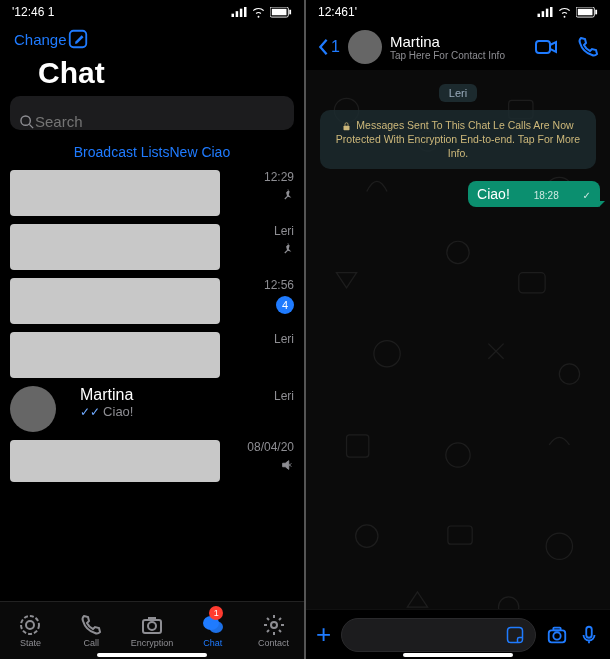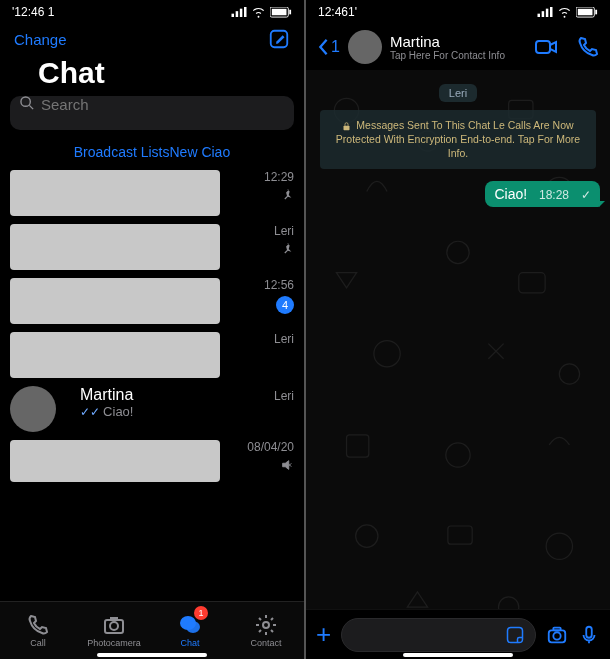--- a/index.html
+++ b/index.html
@@ -1,28 +1,28 @@
 <!DOCTYPE html>
 <html><head>
 <meta charset="utf-8">
 <style>
   *{margin:0;padding:0;box-sizing:border-box;font-family:-apple-system,BlinkMacSystemFont,sans-serif}
   body{background:#555;display:flex;gap:2px;width:610px;height:659px;overflow:hidden}
   .phone{width:304px;height:659px;background:#000;position:relative;display:flex;flex-direction:column;color:#fff}
   .statusbar{height:24px;display:flex;justify-content:space-between;align-items:center;padding:0 12px;font-size:12px;font-weight:500}
   .status-icons{display:flex;gap:4px;align-items:center}
   .signal{width:16px;height:10px}
-  .topbar{display:flex;justify-content:space-between;align-items:center;padding:4px 14px;height:30px}
+  .topbar{display:flex;align-items:center;padding:4px 14px;height:30px}
   .topbar-link{color:#1f7bff;font-size:15px}
   .edit-icn{width:22px;height:22px}
   .title-row{padding:2px 14px 6px}
   .title-row h1{font-size:30px;font-weight:700;display:flex;align-items:center;gap:2px}
   .moon{width:22px;height:22px}
   .search-wrap{padding:0 10px 8px}
-  .search{background:#1c1c1e;border-radius:10px;height:34px;display:flex;align-items:flex-start;padding:0 10px;gap:6px}
+  .search{background:#1c1c1e;border-radius:10px;height:34px;display:flex;align-items:flex-end;padding:0 10px;}
   .search input{background:none;border:none;outline:none;color:#8e8e93;font-size:15px;flex:1}
   .mag{width:15px;height:15px}
   .list-hdr{display:flex;justify-content:center;padding:6px 0;font-size:14px;color:#1f7bff}
   .chat-list{flex:1;overflow:hidden}
   .chat-row{display:flex;padding:4px 10px 4px 10px;gap:24px}
   .avatar-ph{width:50px;height:50px;background:#c8c8c8;border-radius:4px}
   .avatar-ph.wide{width:240px;height:46px}
   .chat-body{flex:1;min-width:0}
   .chat-top{display:flex;justify-content:space-between;align-items:baseline}
   .chat-name{font-size:16px;font-weight:500}
@@ -44,24 +44,24 @@
   .back{display:flex;align-items:center;color:#1f7bff;font-size:16px;gap:1px}
   .chev{width:14px;height:18px}
   .hdr-av{width:34px;height:34px;border-radius:50%;background:#666}
   .hdr-txt{flex:1;min-width:0}
   .hdr-name{font-size:15px;font-weight:500}
   .hdr-sub{font-size:10px;color:#8e8e93}
   .hdr-icn{width:24px;height:24px}
   .conv-body{flex:1;position:relative;overflow:hidden;background:#0b0b0b}
   .doodle{position:absolute;inset:0;opacity:0.07}
   .day-pill{margin:14px auto 8px;background:#1c2a2e;color:#9ab;padding:3px 10px;border-radius:6px;font-size:11px;width:max-content;position:relative}
-  .enc-box{margin:0 14px 12px;background:rgba(28,42,46,0.85);color:#cdb87a;padding:8px 10px;border-radius:4px;font-size:10.5px;text-align:center;line-height:1.35;position:relative}
+  .enc-box{margin:0 14px 12px;background:rgba(28,42,46,0.85);color:#cdb87a;padding:8px 10px;border-radius:10px;font-size:10.5px;text-align:center;line-height:1.35;position:relative}
   .lock{display:inline-block;width:9px;height:9px;margin-right:2px;vertical-align:middle}
   .bubble{margin:0 10px 0 auto;background:#0b8f6f;color:#fff;padding:5px 9px;border-radius:8px 8px 2px 8px;font-size:14px;width:max-content;position:relative;max-width:80%}
-  .bubble .ts{font-size:12px;opacity:.8;margin-left:8px}
+  .bubble .ts{font-size:10px;opacity:.8;margin-left:20px}
   .tail{position:absolute;right:-5px;bottom:0;width:0;height:0;border-left:6px solid #0b8f6f;border-bottom:6px solid transparent}
   .input-row{height:50px;display:flex;align-items:center;padding:0 10px;gap:10px;background:#000;border-top:1px solid #111}
   .plus{color:#1f7bff;font-size:26px;font-weight:300}
   .msg-input{flex:1;height:34px;background:#1c1c1e;border:1px solid #2a2a2c;border-radius:17px;display:flex;align-items:center;padding:0 10px;justify-content:flex-end}
   .sticker{width:20px;height:20px}
   .cam2{width:22px;height:22px}
   .mic{width:22px;height:22px}
   .ck{color:#6faaff;font-size:12px}
 </style>
 </head>
@@ -174,31 +174,38 @@
             <path d="M3 6v4h3l4 3V3L6 6H3zm10 0l-4 4m0-4l4 4" stroke="#8e8e93" fill="#8e8e93" stroke-width="1"></path>
           </svg>
       </div>
     </div>
 
   </div>
 
   <div class="tabbar">
     <div class="tab">
       <svg class="tab-icn" viewBox="0 0 24 24">
+          <circle cx="12" cy="12" r="9" fill="none" stroke="#8e8e93" stroke-width="2" stroke-dasharray="4 2"></circle>
+          <circle cx="12" cy="12" r="4" fill="none" stroke="#8e8e93" stroke-width="2"></circle>
+        </svg>
+      <span>State</span>
+    </div>
+    <div class="tab">
+      <svg class="tab-icn" viewBox="0 0 24 24">
           <path d="M5 3l4 1 1 4-2 2a12 12 0 006 6l2-2 4 1 1 4c-1 1-3 2-5 1A18 18 0 014 8c-1-2 0-4 1-5z" fill="none" stroke="#8e8e93" stroke-width="2"></path>
         </svg>
       <span>Call</span>
     </div>
     <div class="tab">
       <svg class="tab-icn" viewBox="0 0 24 24">
           <rect x="3" y="7" width="18" height="13" rx="2" fill="none" stroke="#8e8e93" stroke-width="2"></rect>
           <circle cx="12" cy="13" r="4" fill="none" stroke="#8e8e93" stroke-width="2"></circle>
           <rect x="8" y="4" width="8" height="3" fill="#8e8e93"></rect>
         </svg>
-      <span>Photocamera</span>
+      <span>Encryption</span>
     </div>
     <div class="tab active">
       <svg class="tab-icn" viewBox="0 0 24 24">
           <ellipse cx="10" cy="10" rx="8" ry="7" fill="#1f7bff"></ellipse>
           <ellipse cx="15" cy="14" rx="7" ry="6" fill="#1f7bff" opacity=".9"></ellipse>
         </svg>
       <span class="dot">1</span>
       <span>Chat</span>
     </div>
     <div class="tab">

